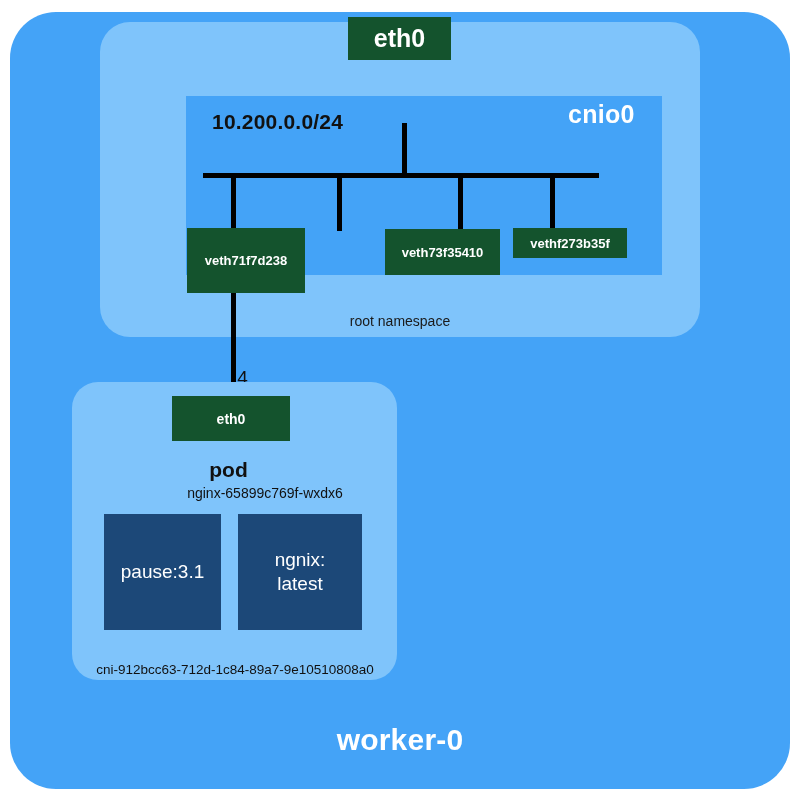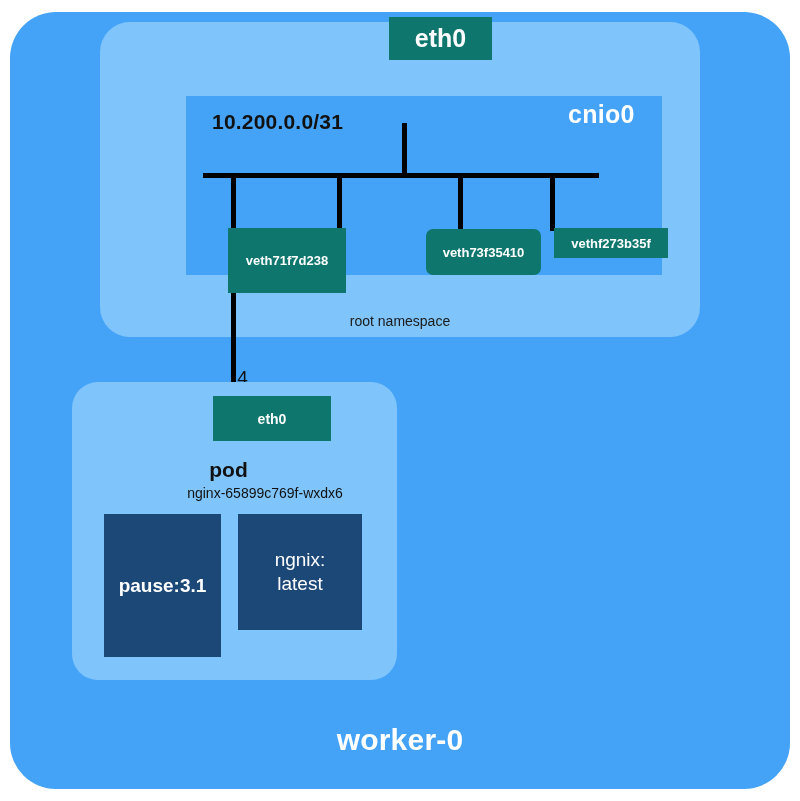--- a/index.html
+++ b/index.html
@@ -97,40 +97,39 @@
   .wire {
     position: absolute;
     background: #000000;
   }
   .wire-h { height: 5px; }
   .wire-v { width: 5px; }
 
   
   .iface {
     position: absolute;
-    background: #0f766e;
+    background: #14532d;
     color: #ffffff;
     font-size: 13px;
     font-weight: 700;
     display: flex;
     align-items: center;
     justify-content: center;
     box-sizing: border-box;
     text-align: center;
-    margin-left: 41px;
   }
   .iface-eth0-top {
     left: 348px;
     top: 17px;
     width: 103px;
     height: 43px;
     font-size: 25px;
   }
   .iface-veth-0 { left: 187px; top: 228px; width: 118px; height: 65px; }
-  .iface-veth-1 { left: 385px; top: 229px; width: 115px; height: 46px; border-radius: 7px; }
+  .iface-veth-1 { left: 385px; top: 229px; width: 115px; height: 46px; }
   .iface-veth-2 { left: 513px; top: 228px; width: 114px; height: 30px; }
 
   .iface-pod-eth0 {
     left: 172px;
     top: 396px;
     width: 118px;
     height: 45px;
     font-size: 14px;
   }
 
@@ -204,35 +203,35 @@
     display: flex;
     align-items: center;
     justify-content: center;
     box-sizing: border-box;
     text-align: center;
     font-size: 19px;
     font-weight: 400;
     line-height: 1.25;
     white-space: pre-line;
   }
-  .container-pause { left: 104px; top: 514px; width: 117px; height: 143px; font-weight: bold; }
+  .container-pause { left: 104px; top: 514px; width: 117px; height: 116px; }
   .container-nginx { left: 238px; top: 514px; width: 124px; height: 116px; }
 </style>
 </head>
 <body>
 
 <div id="canvas">
 
   <div class="node-box"></div>
 
   <div class="rootns-box"></div>
 
   <div class="bridge-box"></div>
 
-  <div class="bridge-cidr">10.200.0.0/31</div>
+  <div class="bridge-cidr">10.200.0.0/24</div>
   <div class="bridge-name">cnio0</div>
 
   <div class="wire wire-v" style="left:402px; top:123px; height:54px;"></div>
 
   <div class="wire wire-h" style="left:203px; top:173px; width:396px;"></div>
 
   <div class="wire wire-v" style="left:231px; top:173px; height:58px;"></div>
   <div class="wire wire-v" style="left:337px; top:173px; height:58px;"></div>
   <div class="wire wire-v" style="left:458px; top:173px; height:58px;"></div>
   <div class="wire wire-v" style="left:550px; top:173px; height:58px;"></div>
@@ -253,16 +252,17 @@
 
   <div class="iface iface-pod-eth0">eth0</div>
 
   <div class="pod-title">pod</div>
   <div class="pod-sub">nginx-65899c769f-wxdx6</div>
 
   <div class="container-box container-pause">pause:3.1</div>
   <div class="container-box container-nginx">ngnix:
 latest</div>
 
+  <div class="ns-sub">cni-912bcc63-712d-1c84-89a7-9e10510808a0</div>
 
   <div class="node-label">worker-0</div>
 
 </div>
 
 </body></html>

